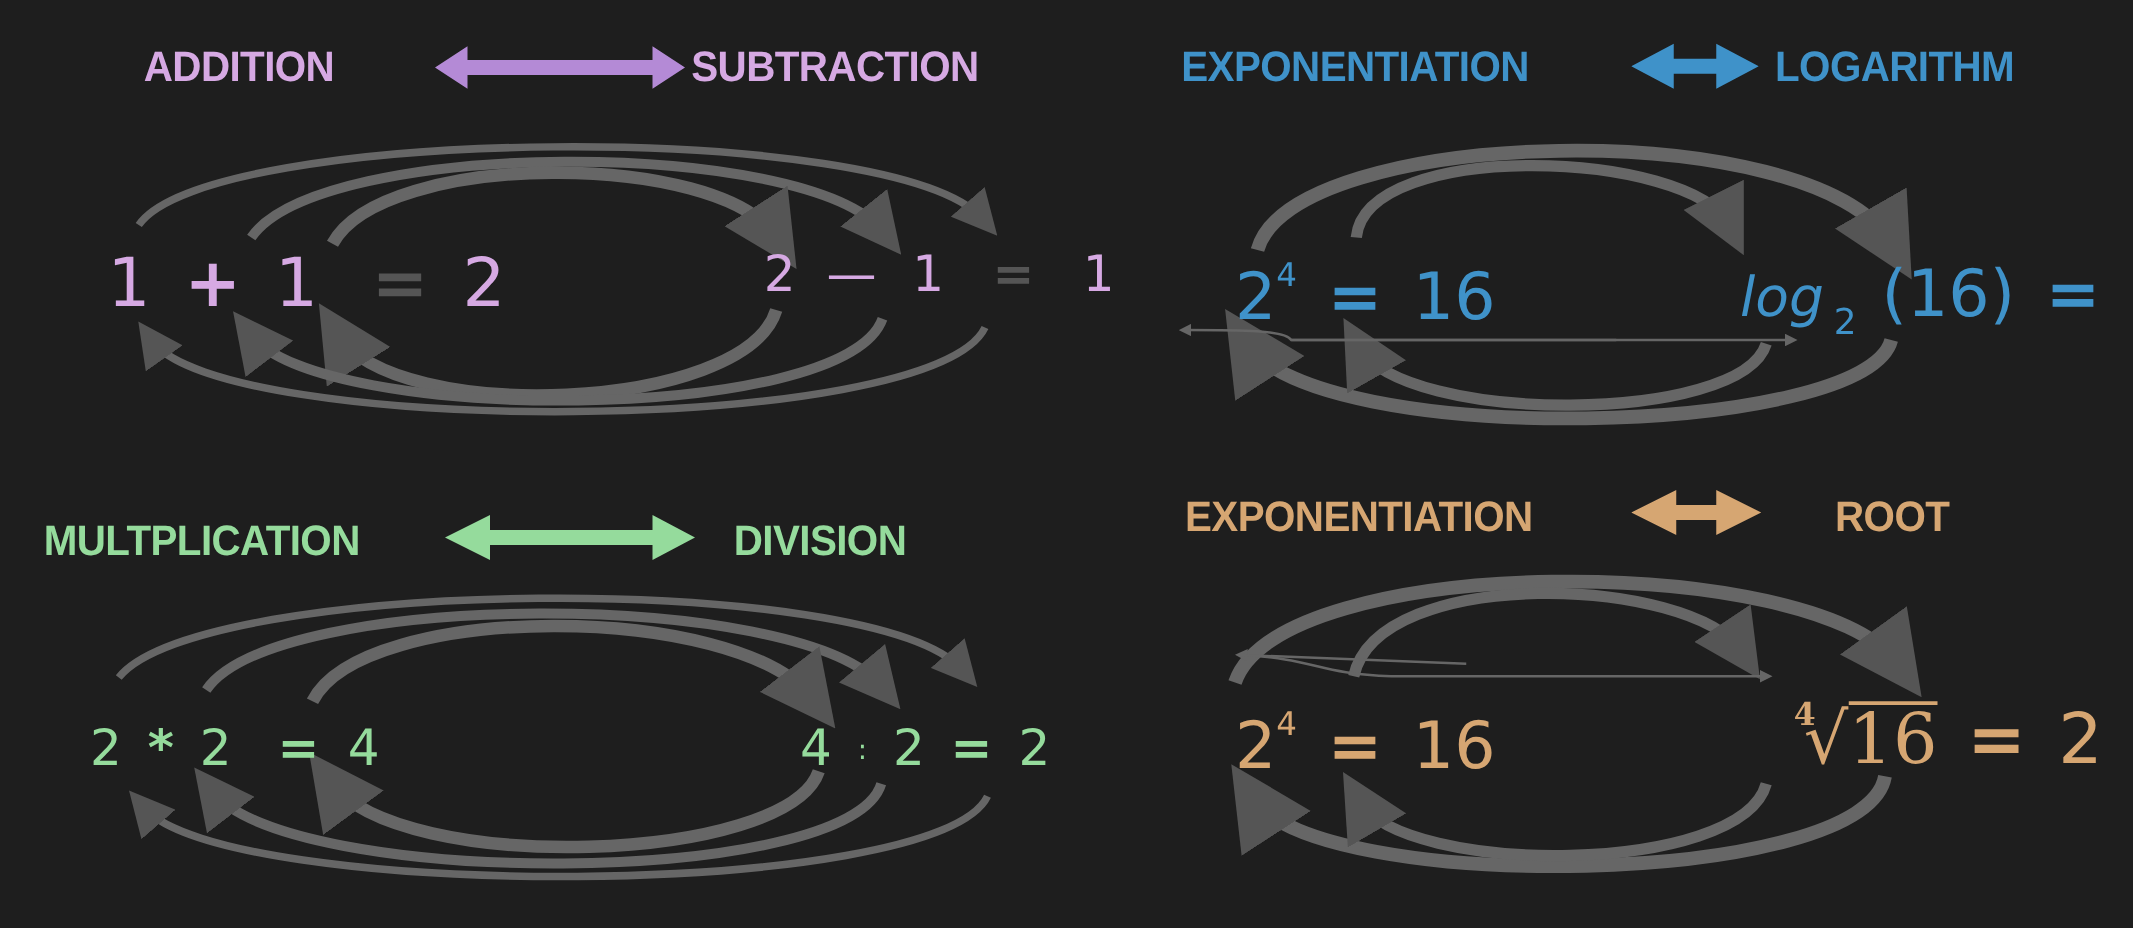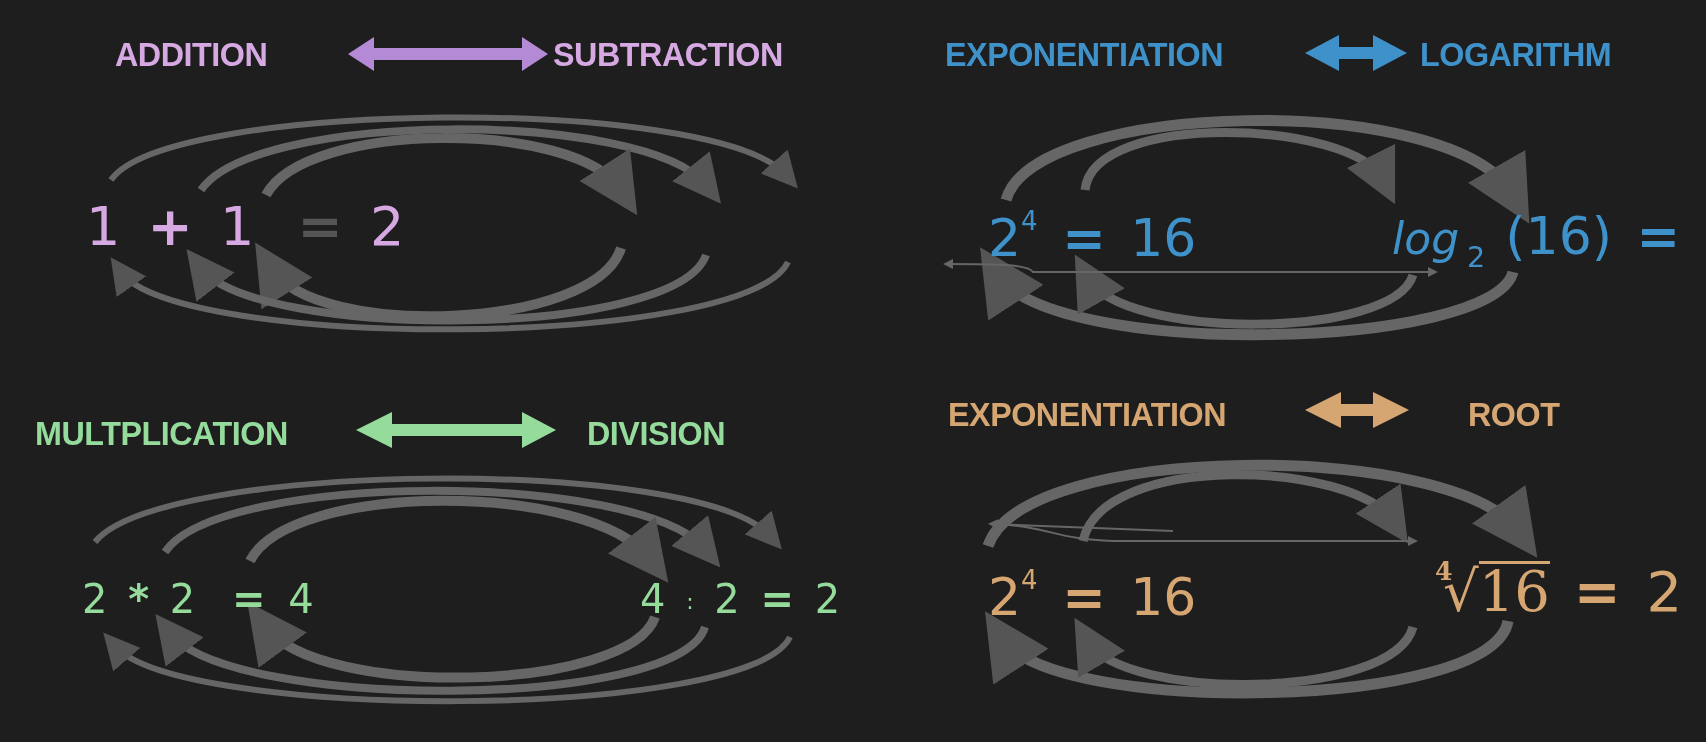--- a/index.html
+++ b/index.html
@@ -61,20 +61,27 @@
   </svg>
 
   <div class="eq" style="left:70px;top:200px;font-size:54px;color:#d6a9e3;">
     <span>1</span>
     <span class="bold" style="margin-left:10px;">+</span>
     <span style="margin-left:10px;">1</span>
     <span class="bold" style="margin-left:26px;color:#555;">=</span>
     <span style="margin-left:10px;">2</span>
   </div>
 
+  <div class="eq" style="left:595px;top:200px;font-size:40px;color:#d6a9e3;">
+    <span>2</span>
+    <span style="margin-left:12px;">—</span>
+    <span style="margin-left:16px;">1</span>
+    <span class="bold" style="margin-left:26px;color:#555;">=</span>
+    <span style="margin-left:26px;">1</span>
+  </div>
 </div>
 
 <div class="panel" style="left:853px;top:0;width:853px;height:371px;">
   <div class="title" style="left:92px;top:37px;color:#3f92c9;">EXPONENTIATION</div>
   <svg class="dbl-arrow" style="left:452px;top:33px;" width="102" height="40" viewBox="0 0 102 40">
     <polygon points="0,20 34,2 34,14 68,14 68,2 102,20 68,38 68,26 34,26 34,38" fill="#3f92c9"></polygon>
   </svg>
   <div class="title" style="left:567px;top:37px;color:#3f92c9;">LOGARITHM</div>
 
   <svg class="arcs" width="853" height="371" viewBox="0 0 853 371">
@@ -125,21 +132,21 @@
     <g fill="none" stroke="#666">
       <path d="M95,171 C160,90 700,85 770,165" stroke-width="6" marker-end="url(#ah3)"></path>
       <path d="M165,181 C220,100 640,100 705,178" stroke-width="8" marker-end="url(#ah3)"></path>
       <path d="M250,190 C290,110 590,110 650,188" stroke-width="10" marker-end="url(#ah3)"></path>
       <path d="M655,246 C630,320 320,330 265,255" stroke-width="10" marker-end="url(#ah3)"></path>
       <path d="M705,256 C680,340 230,340 170,262" stroke-width="8" marker-end="url(#ah3)"></path>
       <path d="M790,266 C750,350 180,350 115,275" stroke-width="6" marker-end="url(#ah3)"></path>
     </g>
   </svg>
 
-  <div class="eq" style="left:82px;top:208px;font-size:40px;color:#95db9c;">
+  <div class="eq" style="left:72px;top:208px;font-size:40px;color:#95db9c;">
     <span>2</span>
     <span class="bold" style="margin-left:8px;">*</span>
     <span style="margin-left:8px;">2</span>
     <span class="bold" style="margin-left:24px;">=</span>
     <span style="margin-left:10px;">4</span>
   </div>
 
   <div class="eq" style="left:640px;top:208px;font-size:40px;color:#95db9c;">
     <span>4</span>
     <span style="margin-left:8px;font-size:22px;vertical-align:middle;">:</span>

